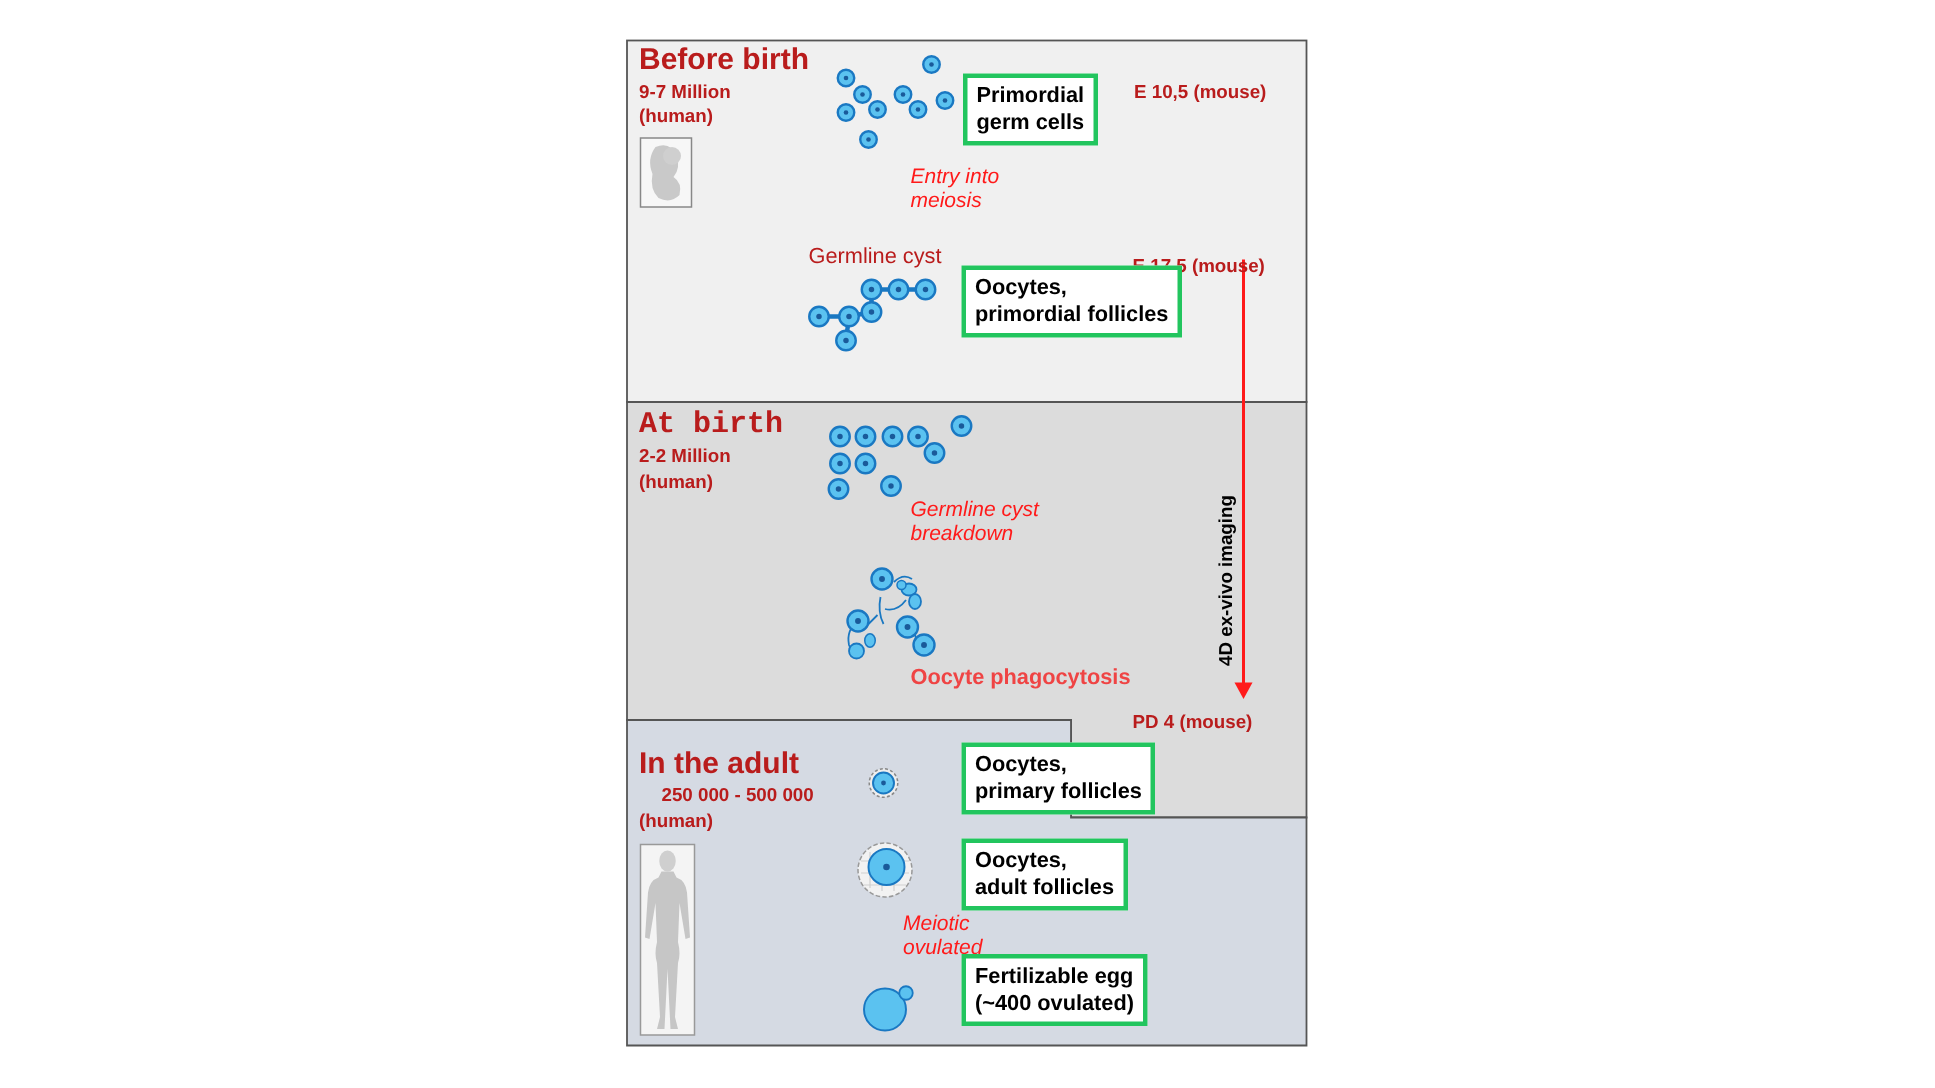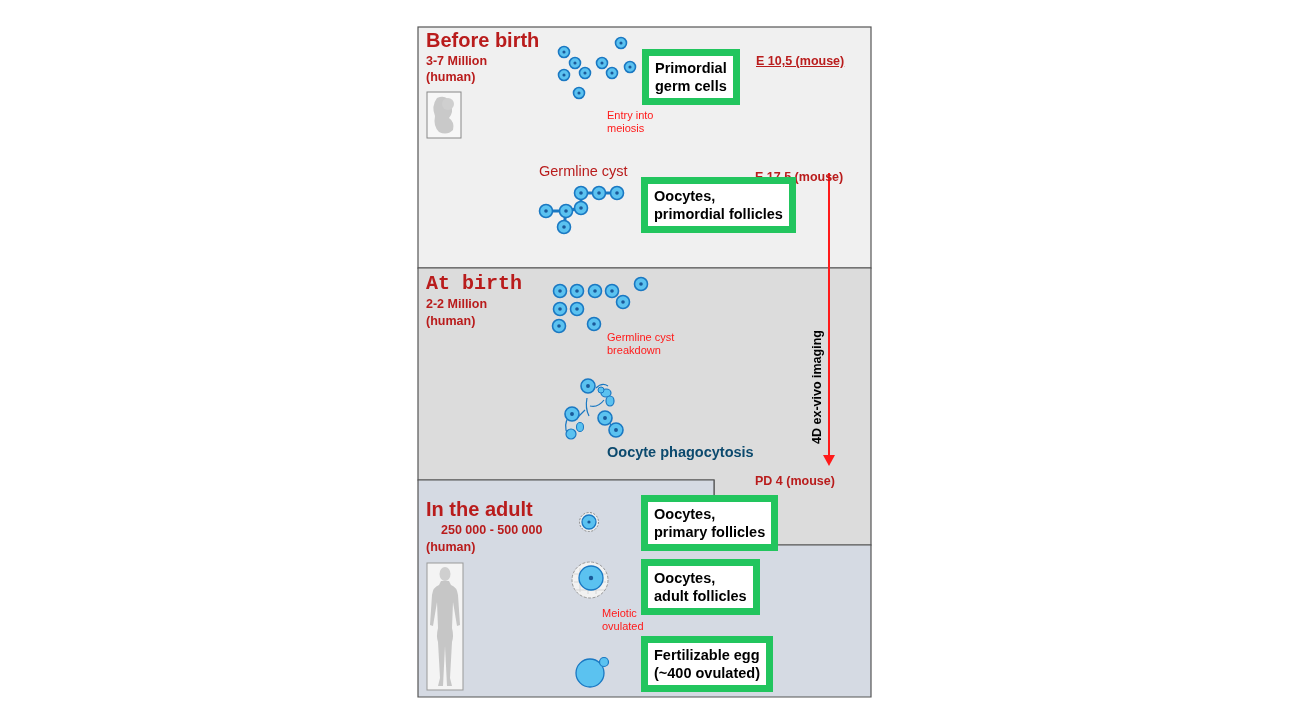--- a/index.html
+++ b/index.html
@@ -1,23 +1,23 @@
 <!DOCTYPE html>
 <html><head>
 <meta charset="utf-8">
 <style>
   html, body { margin:0; padding:0; background:#ffffff; }
   body { width:1290px; height:725px; position:relative; overflow:hidden; font-family:"Liberation Sans", sans-serif; }
   #fig { position:absolute; left:0; top:0; }
   .t { position:absolute; white-space:nowrap; color:#b91c1c; line-height:1.15; }
   .h1 { font-size:20px; font-weight:bold; }
   .sub { font-size:12.5px; font-weight:bold; }
-  .box { position:absolute; background:#fff; border:7px solid #22c55e; font-size:14.5px; font-weight:bold; padding:3px 6px; line-height:1.25; white-space:nowrap; }
-  .red { color:#ff1a1a; font-size:11px; }
-  .redb { color:#0c4a6e; font-size:14.5px; font-weight:bold; }
+  .box { position:absolute; background:#fff; border:3px solid #22c55e; font-size:14.5px; font-weight:bold; padding:3px 6px; line-height:1.25; white-space:nowrap; }
+  .red { color:#ff1a1a; font-size:14px;font-style:italic; }
+  .redb { color:#ef4444; font-size:14.5px; font-weight:bold; }
   .stage { font-size:12.5px; font-weight:bold; }
   .plain { font-size:14.5px; }
   .vert { position:absolute; left:817px; top:387px; transform:translate(-50%,-50%) rotate(-90deg); font-size:12.5px; font-weight:bold; white-space:nowrap; }
 </style>
 </head>
 <body>
 
 <svg id="fig" width="1290" height="725">
 
   <rect x="418" y="27" width="453" height="241" fill="#f0f0f0" stroke="#555" stroke-width="1.2"></rect>
@@ -198,28 +198,28 @@
     <circle cx="604" cy="662" r="4.5" fill="#5bc2f0" stroke="#1a78c2" stroke-width="1.2"></circle>
   </g>
 
   <g>
     <line x1="829" y1="173" x2="829" y2="456" stroke="#ff1a1a" stroke-width="2"></line>
     <polygon points="823,455 835,455 829,466" fill="#ff1a1a"></polygon>
   </g>
 </svg>
 
 <div class="t h1" style="left:426px;top:29px;">Before birth</div>
-<div class="t sub" style="left:426px;top:54px;">3-7 Million</div>
+<div class="t sub" style="left:426px;top:54px;">9-7 Million</div>
 <div class="t sub" style="left:426px;top:70px;">(human)</div>
 
 <div class="box" style="left:642px;top:49px;">
   <div>Primordial</div>
   <div>germ cells</div>
 </div>
-<div class="t stage" style="left:756px;top:54px;text-decoration:underline;">E 10,5 (mouse)</div>
+<div class="t stage" style="left:756px;top:54px;">E 10,5 (mouse)</div>
 
 <div class="t red" style="left:607px;top:109px;">
   <div>Entry into</div>
   <div>meiosis</div>
 </div>
 
 <div class="t stage" style="left:755px;top:154px;margin-top:16px;">E 17,5 (mouse)</div>
 <div class="t plain" style="left:539px;top:163px;">Germline cyst</div>
 
 <div class="box" style="left:641px;top:177px;">

